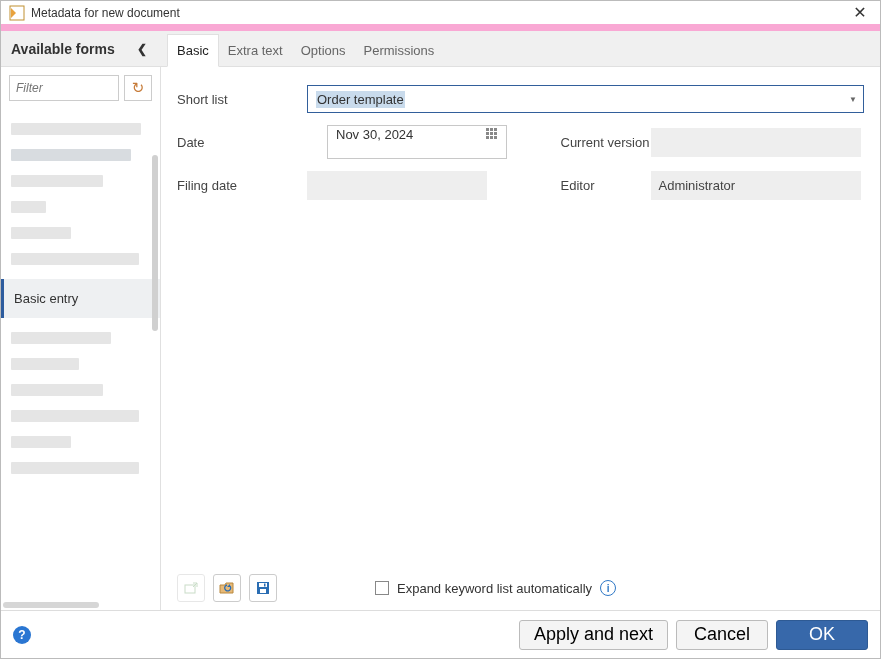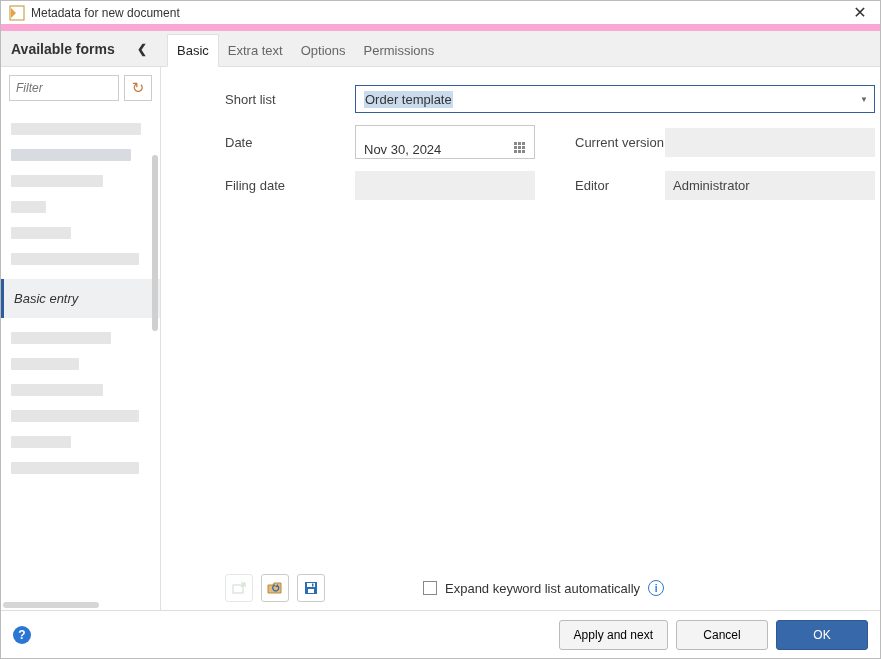--- a/index.html
+++ b/index.html
@@ -73,21 +73,20 @@
       color: #222;
       border-top: 1px solid #e0e0e0;
       border-left: 1px solid #e0e0e0;
       border-right: 1px solid #e0e0e0;
       border-bottom: 1px solid #fff;
       margin-bottom: -1px;
     }
     .body-area {
       display: flex;
       height: calc(100% - 30px - 36px - 48px);
-      gap: 48px;
     }
     .sidebar {
       width: 160px;
       border-right: 1px solid #e0e0e0;
       display: flex;
       flex-direction: column;
       position: relative;
     }
     .filter-row {
       display: flex;
@@ -111,21 +110,20 @@
       display: flex;
       align-items: center; justify-content: center;
       cursor: pointer;
       color: #c77c3a;
       font-size: 15px;
     }
     .form-list {
       flex: 1;
       overflow: hidden;
       position: relative;
-      font-style: italic;
     }
     .form-list-inner {
       padding-bottom: 8px;
     }
     .form-skel {
       height: 12px;
       background: #e5e5e5;
       margin: 14px 10px;
       border-radius: 1px;
     }
@@ -194,25 +192,26 @@
       right: 6px;
       top: 50%;
       transform: translateY(-50%);
       font-size: 8px;
       color: #666;
     }
     .date-input {
       border: 1px solid #c8c8c8;
       height: 28px;
       display: flex;
-      align-items: flex-start;
+      align-items: flex-end;
       padding: 16px 8px;
       width: 180px;
       position: relative;
       background: #fff;
+      margin-left: 20px;
     }
     .date-picker-icon {
       position: absolute;
       right: 6px;
       width: 14px; height: 14px;
       display: grid;
       grid-template-columns: repeat(3,3px);
       grid-template-rows: repeat(3,3px);
       gap: 1px;
     }
@@ -290,21 +289,21 @@
     }
     .footer-buttons { margin-left: auto; display: flex; gap: 8px; }
     .btn {
       min-width: 92px;
       height: 30px;
       border: 1px solid #bbb;
       background: #f4f4f4;
       border-radius: 3px;
       padding: 0 14px;
       cursor: pointer;
-      font-size: 12px;
+      font-size: 18px;
     }
     .btn.primary {
       background: #3768aa;
       color: #fff;
       border-color: #2e5a94;
     }
     .sidebar-bottom-scroll {
       height: 6px;
       background: #d6d6d6;
       margin: 0 2px 2px 2px;

